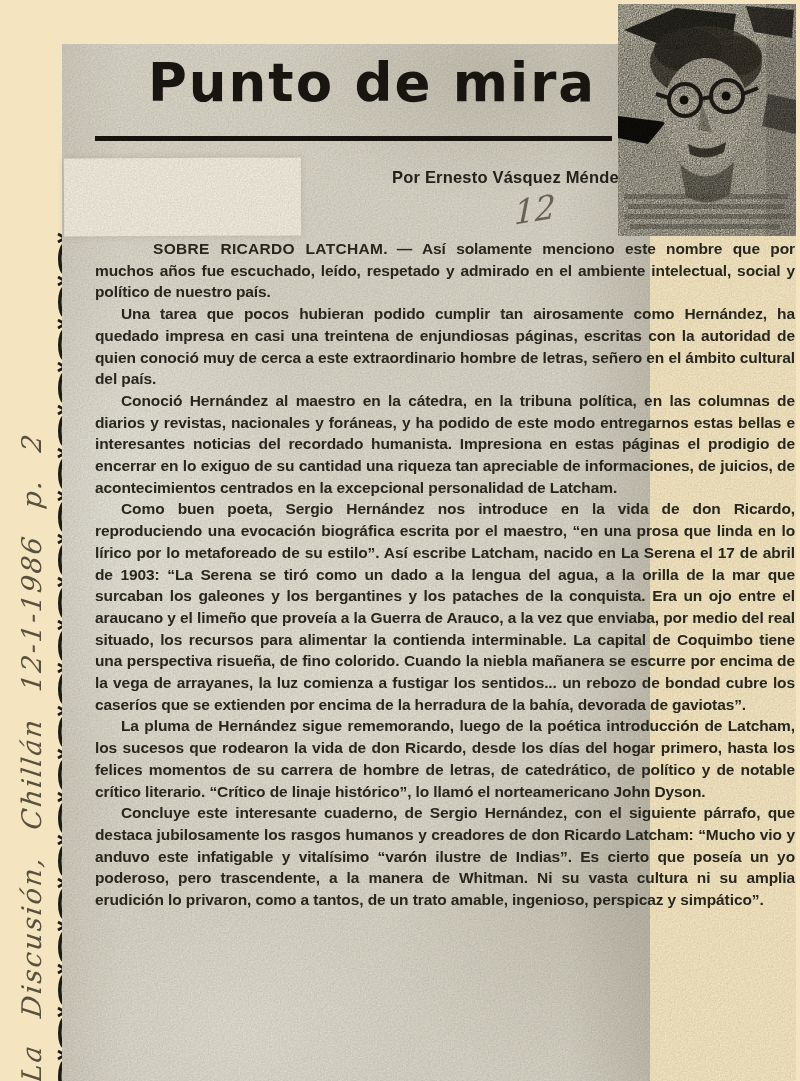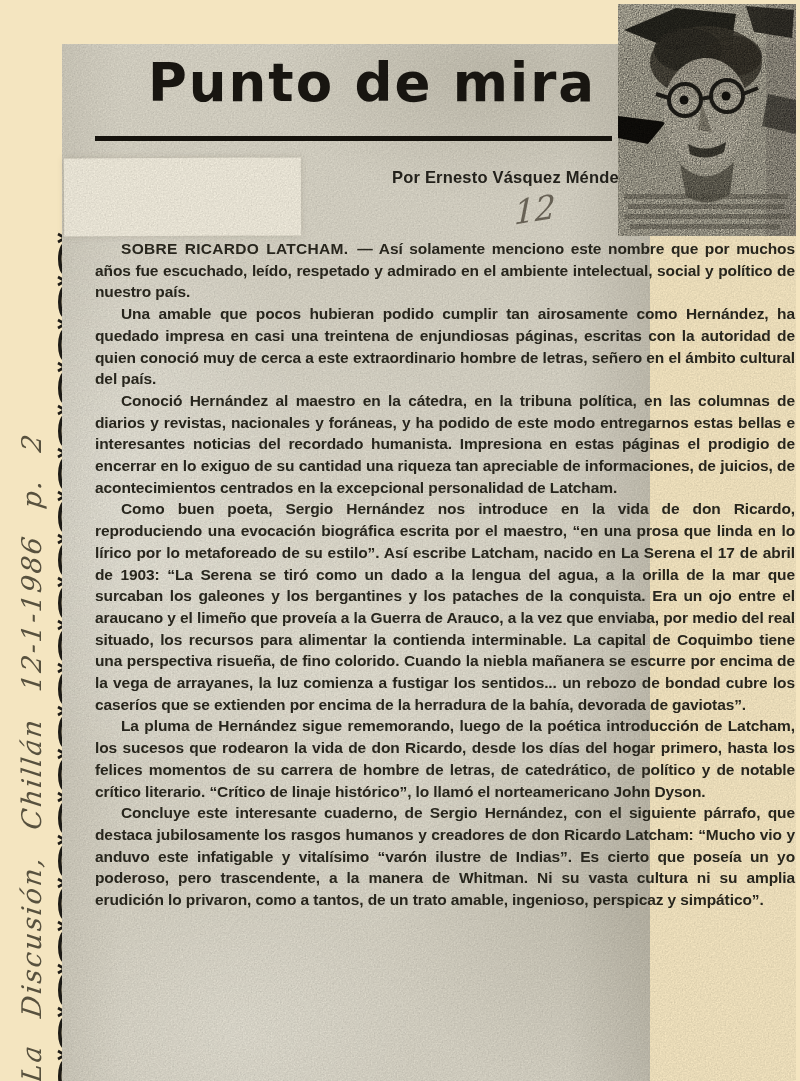--- a/index.html
+++ b/index.html
@@ -57,21 +57,21 @@
     font-family:"DejaVu Serif", serif; font-style:italic;
     font-size:33px; color:#6d675a; transform:rotate(-9deg) skewX(-10deg);
   }
   .photo{position:absolute; left:556px; top:-40px;}
   .article-body{
     position:absolute; left:33px; top:194px; width:700px;
     font-size:15.5px; line-height:21.7px; font-weight:700;
     color:#2a281f; text-align:justify; letter-spacing:-.1px;
   }
   .para{margin:0; text-indent:26px;}
-  .lead-head{margin-right:9px; letter-spacing:.3px;}
+  .lead-head{margin-right:9px; letter-spacing:.3px;margin-left:32px;}
 </style>
 </head>
 <body>
 
 <div class="page">
 
   <div class="margin-note">
     <span>La Discusión, Chillán   12-1-1986   p. 2</span>
   </div>
 
@@ -160,21 +160,21 @@
         <rect x="6" y="190" width="164" height="5"></rect>
         <rect x="10" y="200" width="156" height="5"></rect>
         <rect x="6" y="210" width="166" height="5"></rect>
         <rect x="12" y="220" width="150" height="5"></rect>
       </g>
       <rect width="178" height="232" filter="url(#grainPhoto)" opacity=".55"></rect>
     </svg>
 
     <div class="article-body">
       <p class="para"><span class="lead-head">SOBRE RICARDO LATCHAM.</span><span>—  Así solamente menciono este nombre que por muchos años fue escuchado, leído, respetado y admirado en el ambiente intelectual, social y político de nuestro país.</span></p>
-      <p class="para">Una amable que pocos hubieran podido cumplir tan airosamente como Hernández, ha quedado impresa en casi una treintena de enjundiosas páginas, escritas con la autoridad de quien conoció muy de cerca a este extraordinario hombre de letras, señero en el ámbito cultural del país.</p>
+      <p class="para">Una tarea que pocos hubieran podido cumplir tan airosamente como Hernández, ha quedado impresa en casi una treintena de enjundiosas páginas, escritas con la autoridad de quien conoció muy de cerca a este extraordinario hombre de letras, señero en el ámbito cultural del país.</p>
       <p class="para">Conoció Hernández al maestro  en la cátedra, en la tribuna política, en las columnas de diarios y revistas, nacionales y foráneas, y ha podido de este modo entregarnos estas bellas e interesantes noticias del recordado humanista. Impresiona en estas páginas el prodigio de encerrar en lo exiguo de su cantidad  una riqueza tan apreciable de informaciones, de juicios, de acontecimientos centrados en la excepcional personalidad de Latcham.</p>
       <p class="para">Como buen poeta, Sergio Hernández nos introduce en la vida de don Ricardo, reproduciendo una evocación biográfica escrita por el maestro, “en una prosa que linda en lo lírico por lo metaforeado de su estilo”. Así escribe Latcham, nacido en La Serena el 17 de abril de 1903: “La Serena se tiró como un dado a la lengua del agua, a la orilla de la mar que surcaban los galeones y los bergantines y los pataches de la conquista. Era un ojo entre el araucano y el limeño que proveía a la Guerra de Arauco, a la vez que enviaba, por medio del real situado, los recursos para alimentar la contienda interminable. La capital de Coquimbo tiene una perspectiva risueña, de fino colorido. Cuando la niebla mañanera se escurre por encima de la vega de arrayanes, la luz comienza a fustigar los sentidos... un rebozo de bondad cubre los caseríos que se extienden por encima de la herradura de la bahía, devorada de gaviotas”.</p>
       <p class="para">La pluma de Hernández sigue rememorando, luego de la poética introducción de Latcham, los sucesos que rodearon la vida de don Ricardo, desde los días del hogar primero, hasta los felices momentos de su carrera de hombre de letras, de catedrático, de político y de notable crítico literario. “Crítico de linaje histórico”, lo llamó el norteamericano John Dyson.</p>
       <p class="para">Concluye este interesante cuaderno, de Sergio Hernández, con el siguiente párrafo, que destaca jubilosamente los rasgos humanos y creadores de don Ricardo Latcham: “Mucho vio y anduvo este infatigable y vitalísimo “varón ilustre de Indias”. Es cierto que poseía un yo poderoso, pero trascendente, a la manera de Whitman. Ni su vasta cultura ni su amplia erudición lo privaron, como a tantos, de un trato amable, ingenioso, perspicaz y simpático”.</p>
     </div>
 
     <svg class="grain-overlay" width="734" height="1041">
       <defs>
         <filter id="grainPaper" x="0%" y="0%" width="100%" height="100%">
           <feTurbulence type="fractalNoise" baseFrequency="0.65" numOctaves="2" stitchTiles="stitch"></feTurbulence>

